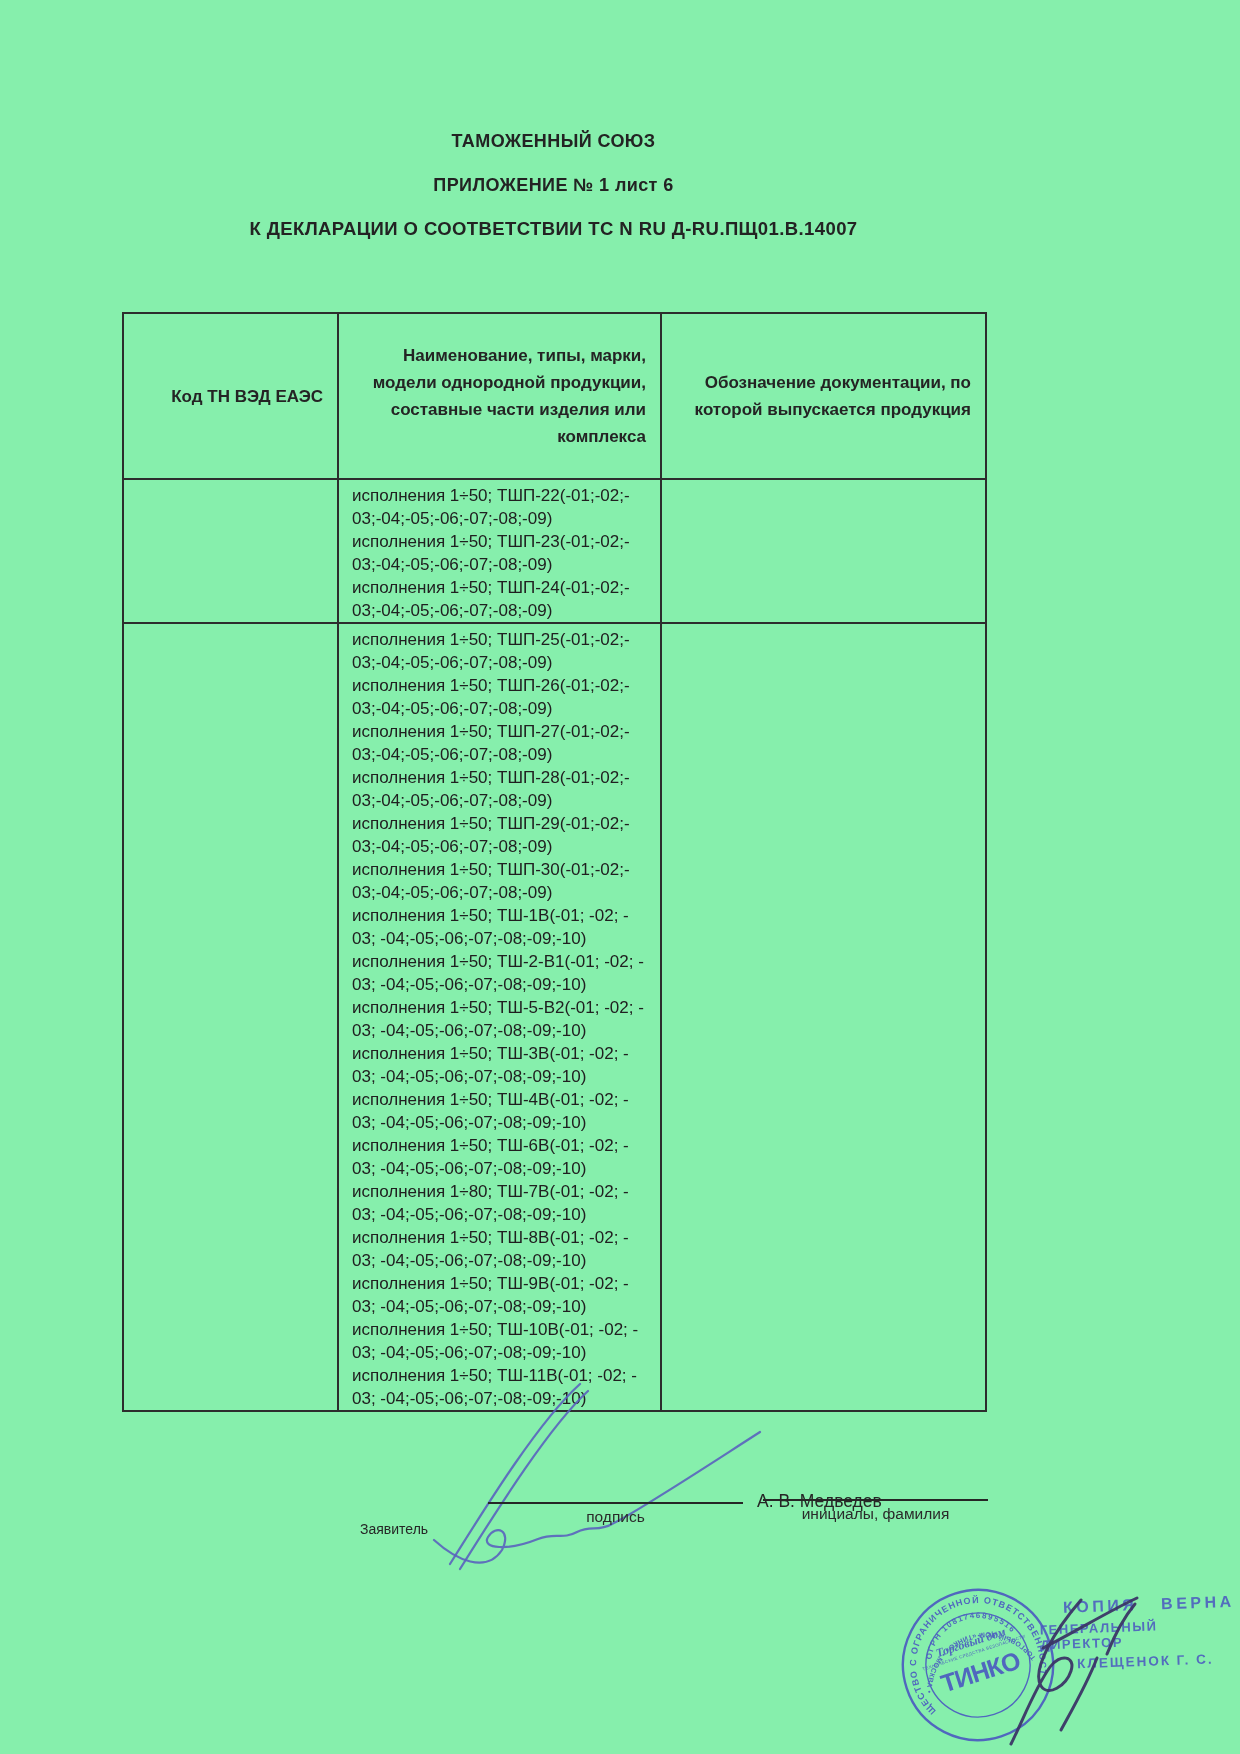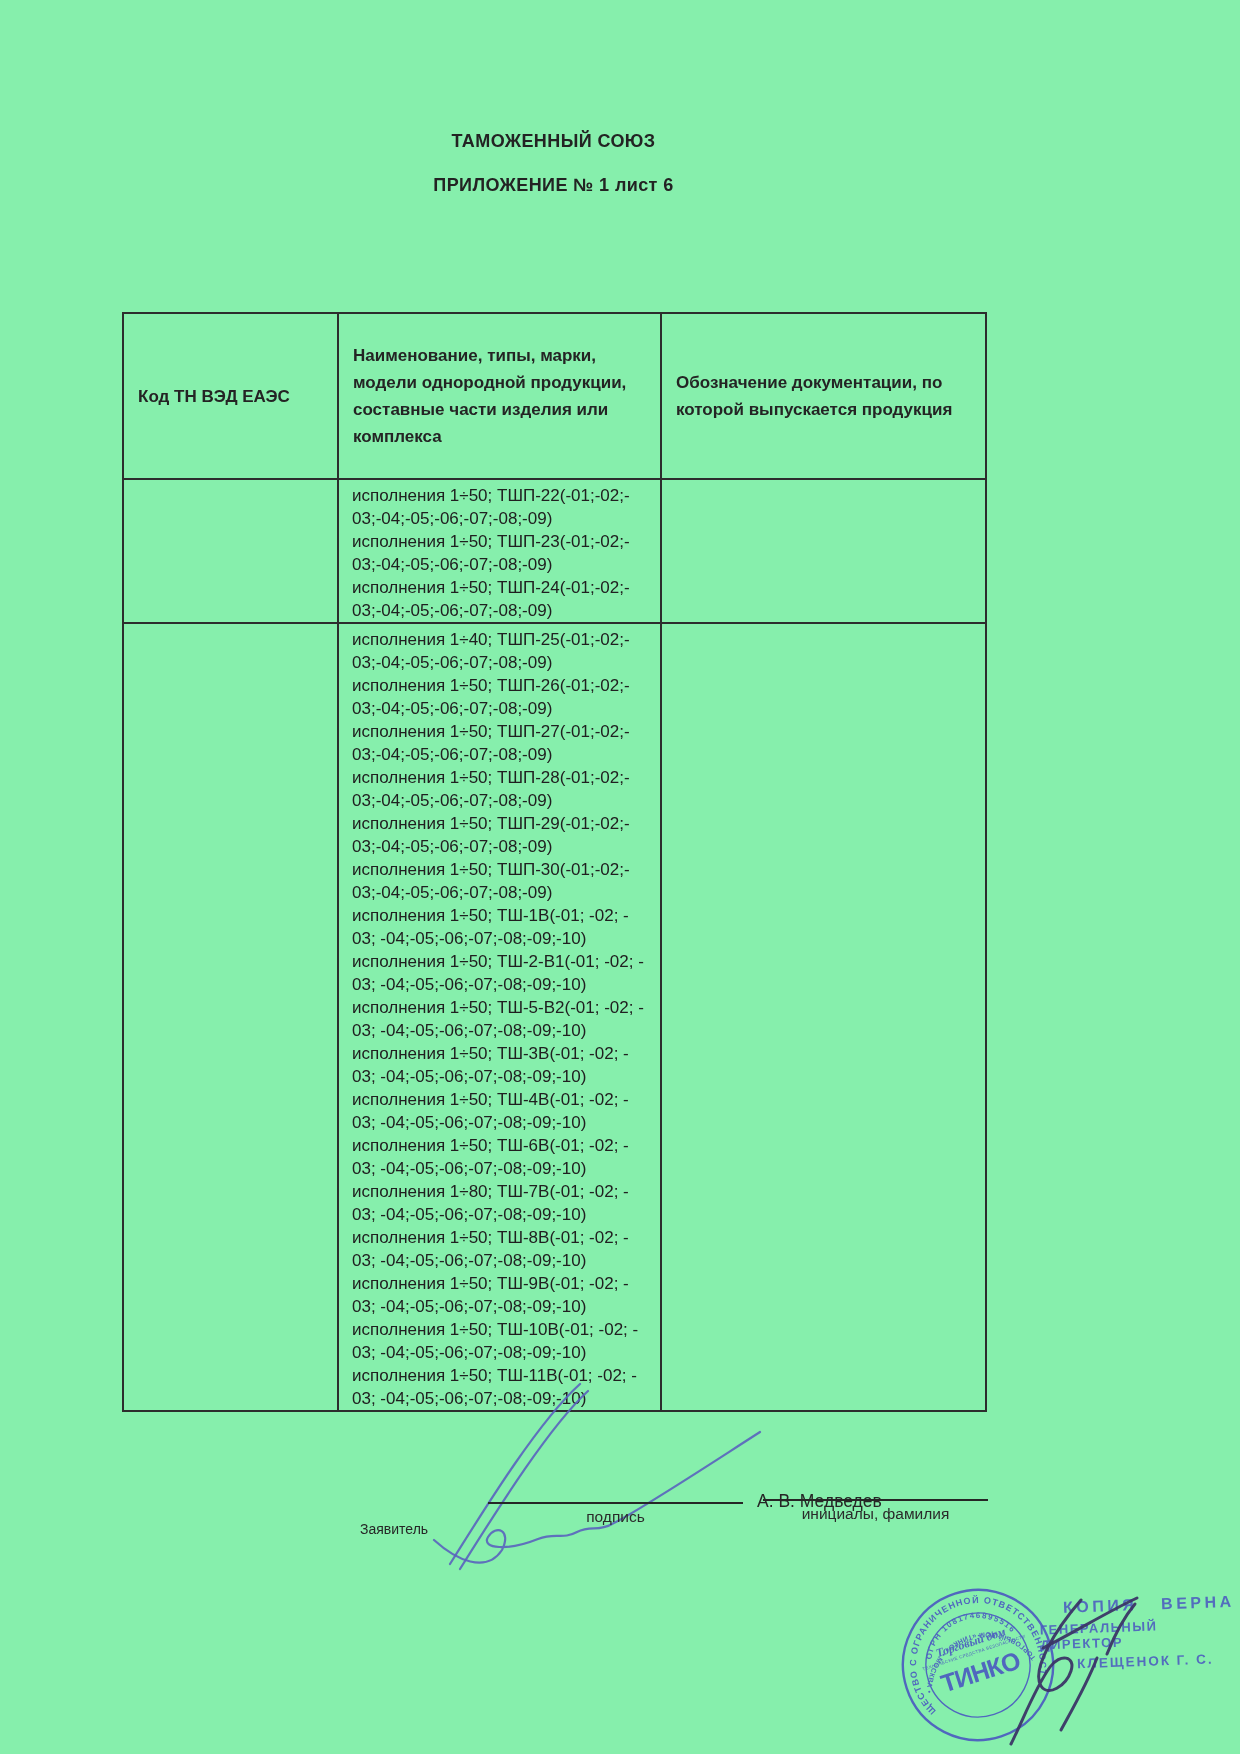--- a/index.html
+++ b/index.html
@@ -15,21 +15,21 @@
   }
   .t1{top:131px;} .t2{top:175px;} .t3{top:218px;font-size:18.5px;}
   
   table.main{
     position:absolute;left:122px;top:312px;width:863px;
     border-collapse:collapse;table-layout:fixed;
   }
   table.main th, table.main td{border:2px solid #2d2d2d;}
   th.h{
     font-size:17px;font-weight:bold;line-height:27px;
-    vertical-align:middle;text-align:left;padding:4px 14px;color:#242424;
+    vertical-align:middle;text-align:right;padding:4px 14px;color:#242424;
   }
   tr.hdr{height:166px;}
   tbody tr:nth-child(1){height:138px;}
   tbody tr:nth-child(2){height:782px;}
   td{vertical-align:top;}
   td.col-name{padding:4px 4px 0 13px;font-size:17px;color:#202020;}
   .pline{height:23px;line-height:23px;white-space:nowrap;}
   
   .applicant{position:absolute;left:360px;top:1521px;font-size:14px;color:#262626;}
   .sig-line{position:absolute;border-top:2px solid #262626;}
@@ -55,20 +55,21 @@
   .cert .c2{font-size:13px;letter-spacing:1.5px;margin-top:5px;}
   .cert .c3{font-size:13.5px;letter-spacing:2px;margin-top:5px;margin-left:36px;}
 </style>
 </head>
 <body>
 
 <div class="page">
 
   <div class="doc-title t1">ТАМОЖЕННЫЙ СОЮЗ</div>
   <div class="doc-title t2">ПРИЛОЖЕНИЕ № 1 лист 6</div>
+  <div class="doc-title t3">К ДЕКЛАРАЦИИ О СООТВЕТСТВИИ ТС N RU Д-RU.ПЩ01.В.14007</div>
 
   <table class="main">
     <colgroup>
       <col style="width:215px">
         <col style="width:323px">
         <col style="width:325px">
     </colgroup>
     <thead>
       <tr class="hdr">
         <th class="h">Код ТН ВЭД ЕАЭС</th>
@@ -85,21 +86,21 @@
             <div class="pline">исполнения 1÷50; ТШП-23(-01;-02;-</div>
             <div class="pline">03;-04;-05;-06;-07;-08;-09)</div>
             <div class="pline">исполнения 1÷50; ТШП-24(-01;-02;-</div>
             <div class="pline">03;-04;-05;-06;-07;-08;-09)</div>
           </td>
           <td></td>
         </tr>
         <tr>
           <td></td>
           <td class="col-name">
-            <div class="pline">исполнения 1÷40; ТШП-25(-01;-02;-</div>
+            <div class="pline">исполнения 1÷50; ТШП-25(-01;-02;-</div>
             <div class="pline">03;-04;-05;-06;-07;-08;-09)</div>
             <div class="pline">исполнения 1÷50; ТШП-26(-01;-02;-</div>
             <div class="pline">03;-04;-05;-06;-07;-08;-09)</div>
             <div class="pline">исполнения 1÷50; ТШП-27(-01;-02;-</div>
             <div class="pline">03;-04;-05;-06;-07;-08;-09)</div>
             <div class="pline">исполнения 1÷50; ТШП-28(-01;-02;-</div>
             <div class="pline">03;-04;-05;-06;-07;-08;-09)</div>
             <div class="pline">исполнения 1÷50; ТШП-29(-01;-02;-</div>
             <div class="pline">03;-04;-05;-06;-07;-08;-09)</div>
             <div class="pline">исполнения 1÷50; ТШП-30(-01;-02;-</div>

